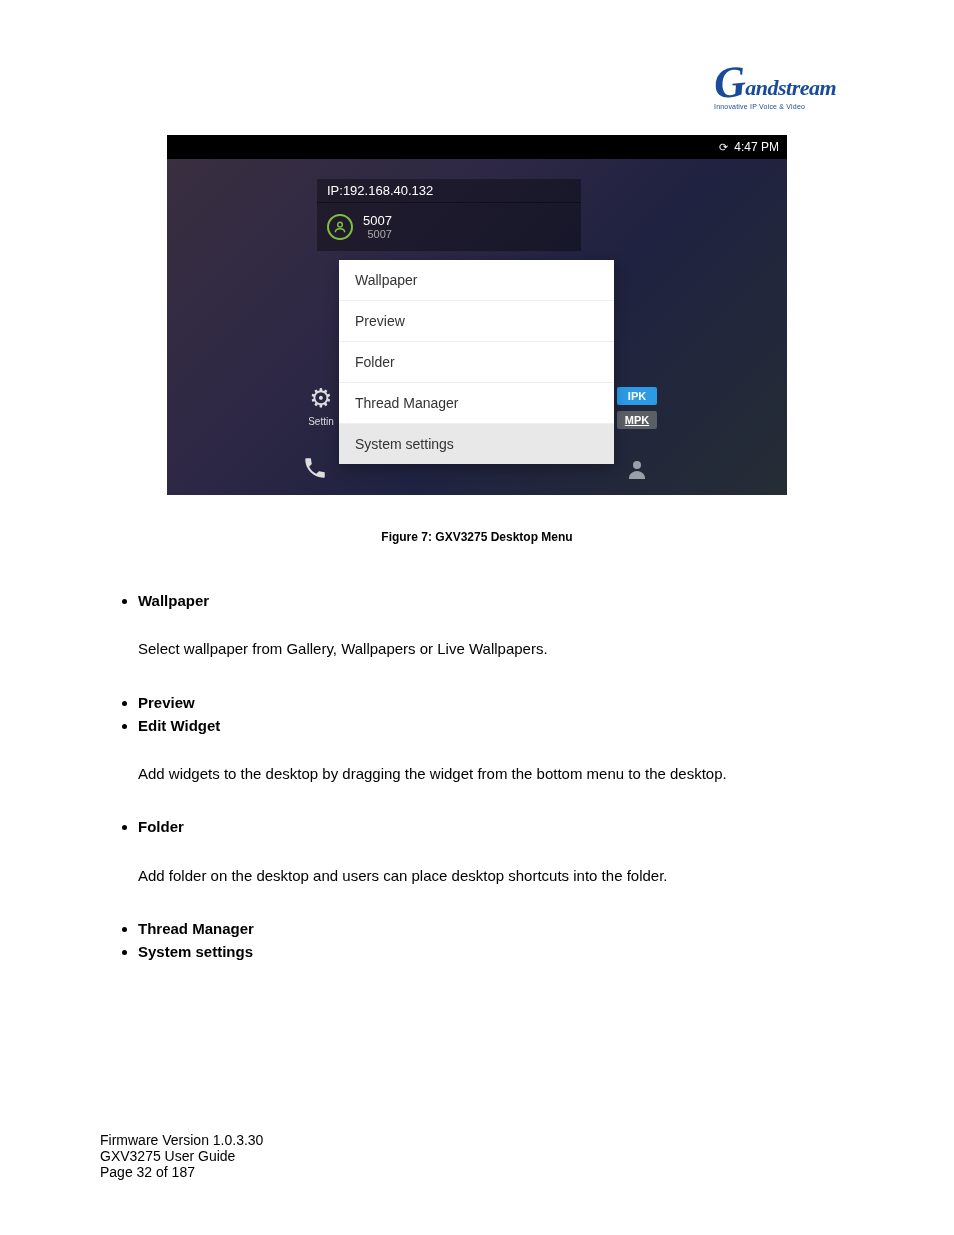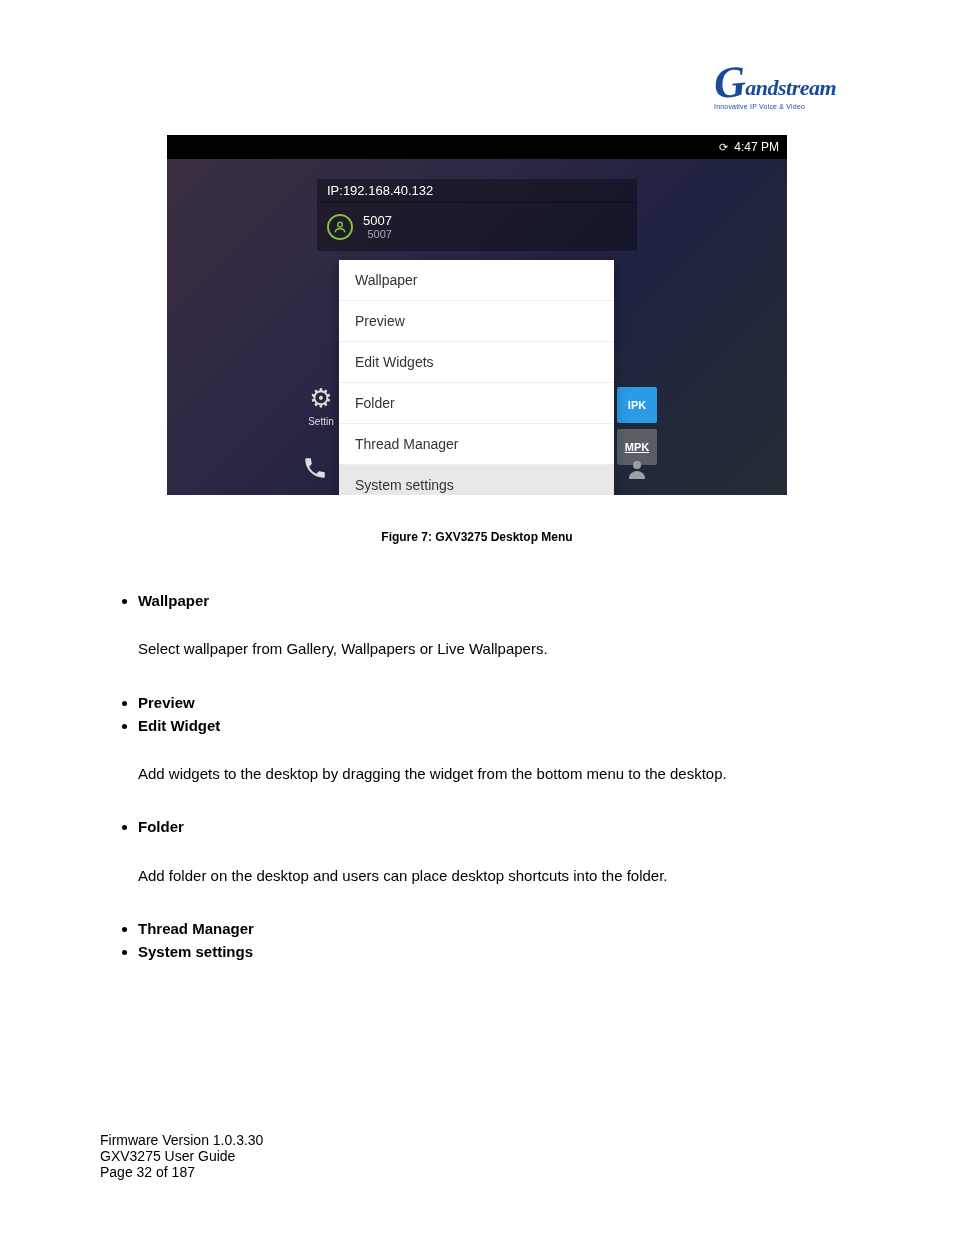--- a/index.html
+++ b/index.html
@@ -62,21 +62,21 @@
     align-items: center;
     padding: 0 8px;
     font-size: 12px;
     gap: 6px;
   }
   .status-bar .sync-icon { font-size: 11px; }
   .widget {
     position: absolute;
     top: 44px;
     left: 150px;
-    width: 320px;
+    width: 264px;
     background: rgba(0,0,0,0.35);
     color: #fff;
   }
   .widget-ip {
     padding: 4px 10px;
     font-size: 13px;
     border-bottom: 1px solid rgba(0,0,0,0.4);
   }
   .widget-acct {
     display: flex;
@@ -132,21 +132,21 @@
     position: absolute;
     right: 130px;
     top: 252px;
     width: 40px;
   }
   .mpk-btn {
     background: #2b9be6;
     color: #fff;
     font-size: 11px;
     text-align: center;
-    padding: 12px 2px;
+    padding: 3px 2px;
     border-radius: 2px;
     margin-bottom: 6px;
     font-weight: bold;
   }
   .mpk-btn.grey { background: #5a5f66; text-decoration: underline; }
   .bg-person {
     position: absolute;
     right: 138px;
     top: 322px;
     color: #9aa0a8;
@@ -230,21 +230,20 @@
     <div class="bg-person">
       <svg width="24" height="24" viewBox="0 0 24 24" fill="currentColor">
           <circle cx="12" cy="8" r="4"></circle>
           <path d="M4 21c0-4 4-7 8-7s8 3 8 7v1H4z"></path>
         </svg>
     </div>
 
     <div class="context-menu">
       <div class="menu-item">Wallpaper</div>
       <div class="menu-item">Preview</div>
-      <div class="menu-item">Edit Widgets</div>
       <div class="menu-item">Folder</div>
       <div class="menu-item">Thread Manager</div>
       <div class="menu-item">System settings</div>
     </div>
   </div>
 
   <div class="fig-caption">Figure 7: GXV3275 Desktop Menu</div>
 
   <div class="content">
     <ul class="outer">

